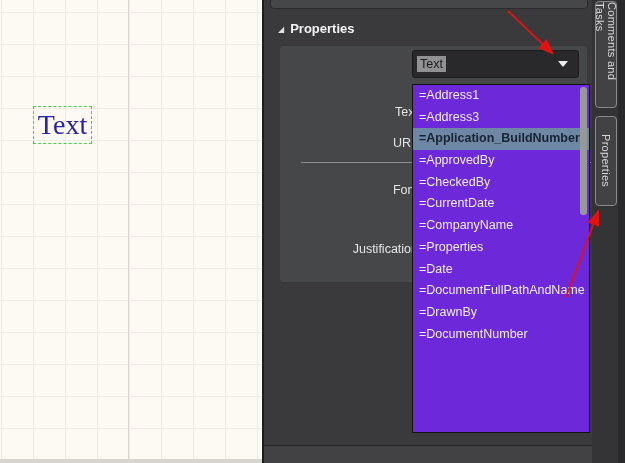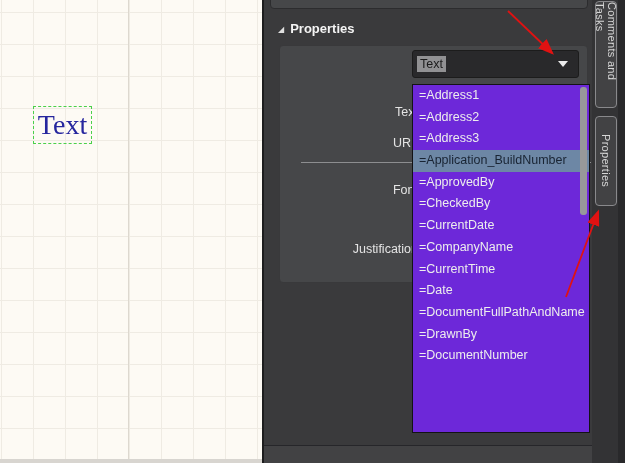--- a/index.html
+++ b/index.html
@@ -61,21 +61,21 @@
   
   .dropdown{
     position:absolute;left:148px;top:84px;width:178px;height:349px;
     background:#6d28d9;border:1px solid #131315;box-sizing:border-box;
     z-index:10;display:flex;flex-direction:column;
   }
   .dd-item{
     height:21.7px;line-height:21.7px;padding-left:6px;font-size:12.5px;color:#ededed;
     white-space:nowrap;overflow:hidden;
   }
-  .dd-item.selected{background:#6d87a5;color:#192433;}
+  .dd-item.selected{background:#6d87a5;color:#192433;font-weight:bold;}
   .dd-scrollbar{position:absolute;right:2px;top:2px;width:7px;height:128px;background:#97989a;border-radius:3px;}
   .panel-bottom{position:absolute;left:0;top:445px;width:328px;height:18px;background:#424244;border-top:1px solid #26262a;}
   
   #tabstrip{position:absolute;left:592px;top:0;width:33px;height:463px;background:#333335;}
   #tabstrip .far-col{position:absolute;left:26px;top:0;width:7px;height:100%;background:#29292b;}
   .vtab{
     position:absolute;left:3px;width:22px;background:#424244;border:1px solid #89898c;border-radius:4px;
     color:#d6d6d6;font-size:11px;letter-spacing:.3px;
     writing-mode:vertical-rl;display:flex;align-items:center;justify-content:center;
     box-sizing:border-box;overflow:hidden;
@@ -117,28 +117,27 @@
     </div>
 
     <div class="combobox">
       <span class="combo-value">Text</span>
       <span class="combo-caret"></span>
     </div>
 
     <div class="dropdown" id="dropdown-list">
       <div class="dd-scrollbar"></div>
     <div class="dd-item">=Address1</div>
-        <div class="dd-item">=Address2</div>
         <div class="dd-item">=Address3</div>
         <div class="dd-item selected">=Application_BuildNumber</div>
         <div class="dd-item">=ApprovedBy</div>
         <div class="dd-item">=CheckedBy</div>
         <div class="dd-item">=CurrentDate</div>
         <div class="dd-item">=CompanyName</div>
-        <div class="dd-item">=CurrentTime</div>
+        <div class="dd-item">=Properties</div>
         <div class="dd-item">=Date</div>
         <div class="dd-item">=DocumentFullPathAndName</div>
         <div class="dd-item">=DrawnBy</div>
         <div class="dd-item">=DocumentNumber</div>
       </div>
 
     <div class="panel-bottom"></div>
   </div>
 
   <div id="tabstrip">

